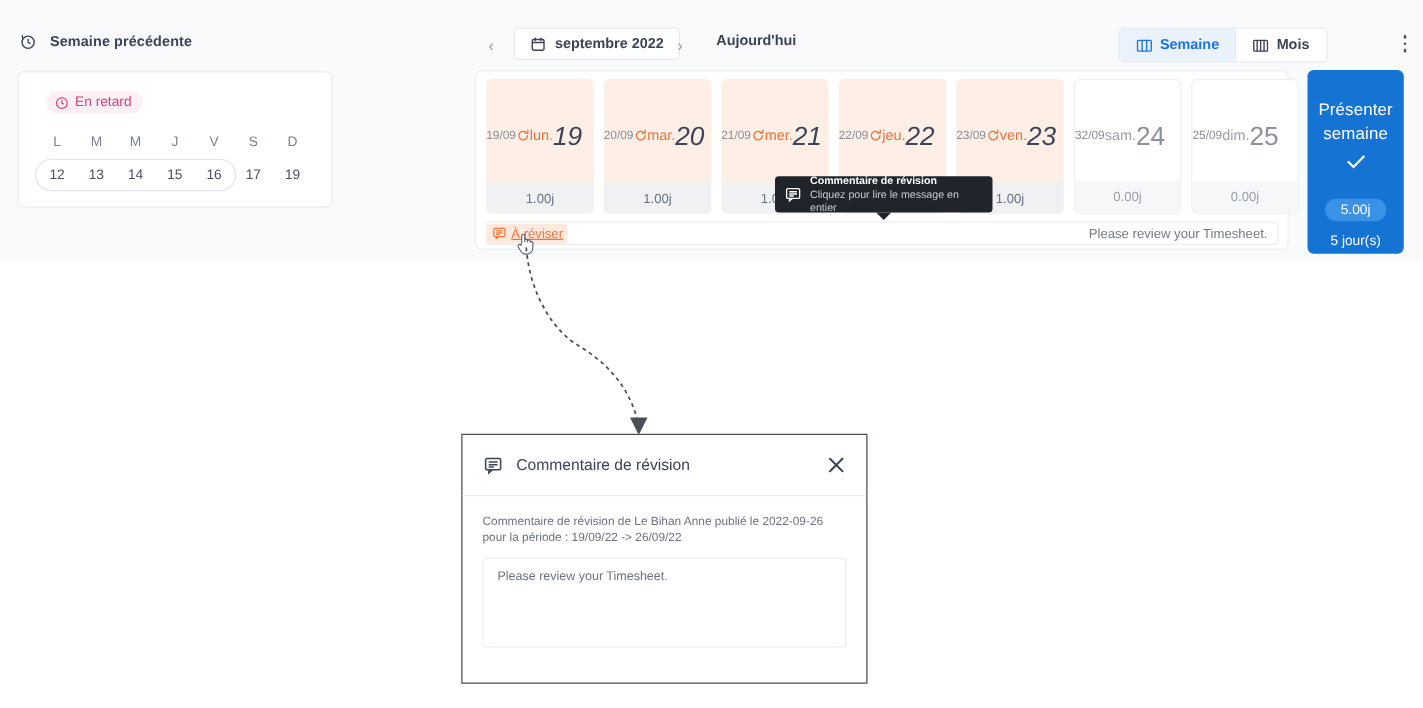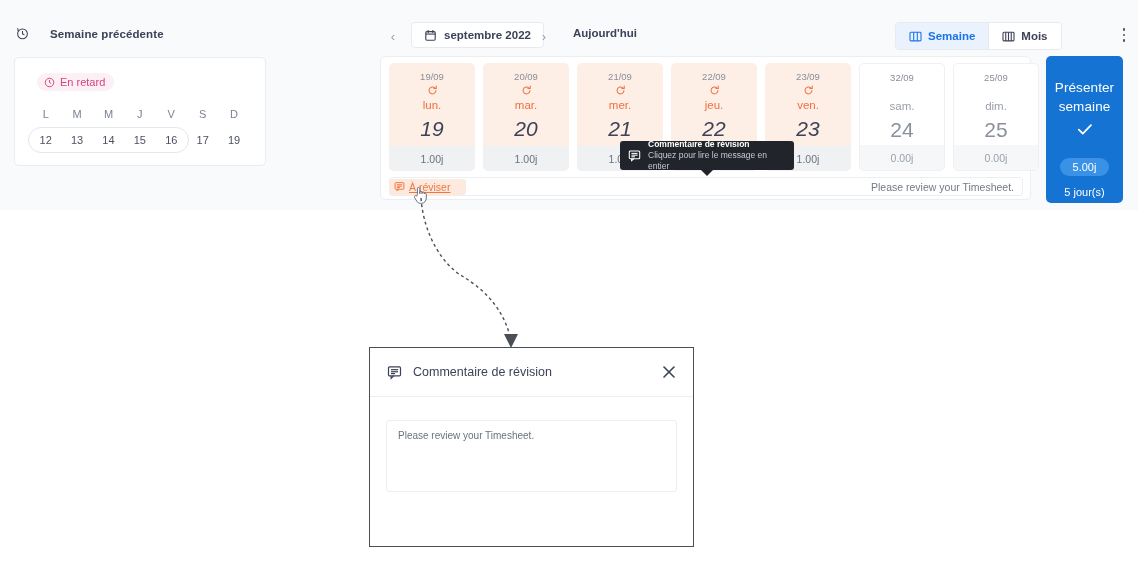--- a/index.html
+++ b/index.html
@@ -21,21 +21,21 @@
     position: absolute;
     left: 0; top: 0;
     width: 1138px; height: 210px;
     background: #f9fafb;
   }
 
   
   .left-panel { position: absolute; left: 0; top: 0; width: 300px; height: 210px; }
   .prev-week-header {
     position: absolute; left: 16px; top: 27px;
-    display: flex; align-items: center; gap: 21px;
+    display: flex; align-items: center; gap: 11px;
     font-size: 11.5px; font-weight: bold; color: #3c4257;
     letter-spacing: .1px;
     text-align: center;
   }
   .history-icon { width: 13px; height: 13px; display: block; }
   .prev-week-card {
     position: absolute; left: 14px; top: 57px;
     width: 250px; height: 107px;
     background: #ffffff;
     border: 1px solid #e9ecf0;
@@ -132,21 +132,21 @@
     width: 86px; height: 108px;
     border-radius: 5px;
     overflow: hidden;
     display: flex; flex-direction: column;
     cursor: pointer;
   }
   .day-card.orange { background: #fdeee6; }
   .day-card.plain  { background: #ffffff; border: 1px solid #eef0f3; box-sizing: border-box; }
   .day-top {
     flex: 1;
-    display: flex; flex-direction: column; align-items: center;
+    display: flex; flex-direction: row; align-items: center;
     padding-top: 8px;
   }
   .day-date { font-size: 9.5px; color: #8a8f99; line-height: 12px; }
   .day-revicon { height: 14px; display: flex; align-items: center; justify-content: center; }
   .day-revicon svg { width: 11px; height: 11px; display: block; }
   .day-name { font-size: 11.5px; line-height: 15px; margin-top: 1px; }
   .day-card.orange .day-name { color: #f26f3e; }
   .day-card.plain  .day-name { color: #9aa0aa; }
   .day-num { font-size: 21px; line-height: 26px; margin-top: 3px; }
   .day-card.orange .day-num { color: #3c4257; font-style: italic; }
@@ -161,21 +161,21 @@
   .review-row {
     position: absolute; left: 8px; top: 120px;
     width: 634px; height: 19px;
     border: 1px solid #eceff2; border-radius: 3px;
     background: #ffffff; box-sizing: border-box;
     display: flex; align-items: center; justify-content: space-between;
   }
   .review-badge {
     display: inline-flex; align-items: center; gap: 4px;
     background: #fde9dd; border-radius: 3px;
-    padding: 2px 16px 2px 5px;
+    padding: 2px 4px 2px 5px;
     font-size: 10.5px; color: #f2763c;
     cursor: pointer; margin-left: -1px;
   }
   .review-badge .lbl { text-decoration: underline; }
   .review-badge svg { width: 11px; height: 11px; display: block; }
   .review-msg { font-size: 10.5px; color: #747a85; padding-right: 8px; }
 
   .cursor-hand {
     position: absolute; left: 412px; top: 185px;
     width: 18px; height: 20px; pointer-events: none;
@@ -527,17 +527,18 @@
       </span>
       <span class="modal-title">Commentaire de révision</span>
       <span class="modal-close">
         <svg viewBox="0 0 16 16" fill="none" stroke="#3c4257" stroke-width="1.6" stroke-linecap="round">
           <line x1="3" y1="3" x2="13" y2="13"></line>
           <line x1="13" y1="3" x2="3" y2="13"></line>
         </svg>
       </span>
     </div>
     <div class="modal-body">
+      <div class="modal-meta">Commentaire de révision de Le Bihan Anne publié le 2022-09-26 pour la période : 19/09/22 -&gt; 26/09/22</div>
       <div class="modal-text-box">Please review your Timesheet.</div>
     </div>
   </div>
 
 </div>
 
 </body></html>

